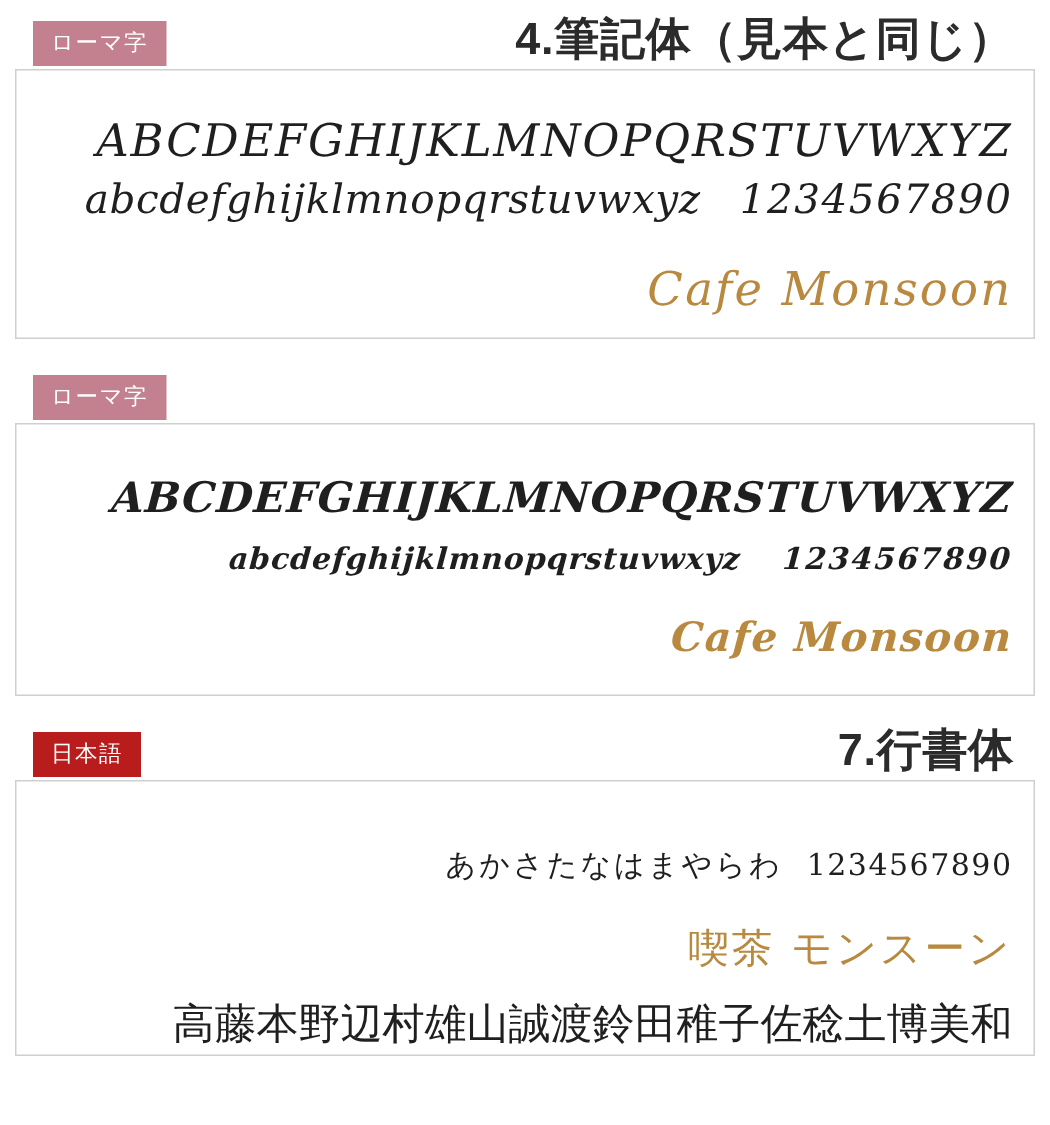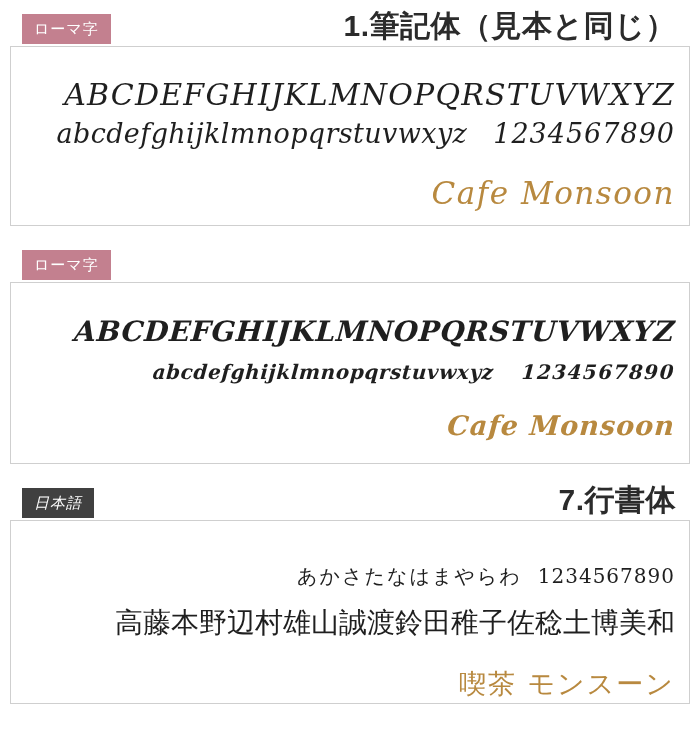--- a/index.html
+++ b/index.html
@@ -37,22 +37,21 @@
     font-size: 15px;
     line-height: 1;
     padding: 7px 12px 8px 12px;
     letter-spacing: 1px;
     white-space: nowrap;
   }
   .badge-romaji {
     background: #c3808f;
   }
   .badge-japanese {
-    background: #404040;
-    font-style: italic;
+    background: #b91c1c;
   }
   .block-title {
     position: absolute;
     right: 14px;
     top: 6px;
     font-size: 30px;
     font-weight: bold;
     letter-spacing: 0.5px;
     color: #2b2b2b;
     white-space: nowrap;
@@ -159,21 +158,21 @@
   }
 </style>
 </head>
 <body>
 
 <div class="page">
 
   <div class="sample-block">
     <div class="block-header">
       <span class="badge badge-romaji">ローマ字</span>
-      <span class="block-title">1.筆記体（見本と同じ）</span>
+      <span class="block-title">4.筆記体（見本と同じ）</span>
     </div>
     <div class="sample-box box-1">
       <div class="s1 s1-upper">ABCDEFGHIJKLMNOPQRSTUVWXYZ</div>
       <div class="s1 s1-lower-row">
         <span>abcdefghijklmnopqrstuvwxyz</span><span class="digits">1234567890</span>
       </div>
       <div class="s1 s1-name">Cafe Monsoon</div>
     </div>
   </div>
 
@@ -192,18 +191,18 @@
 
   <div class="sample-block">
     <div class="block-header">
       <span class="badge badge-japanese">日本語</span>
       <span class="block-title">7.行書体</span>
     </div>
     <div class="sample-box box-3">
       <div class="s3 s3-kana">
         <span>あかさたなはまやらわ</span><span class="digits">1234567890</span>
       </div>
+      <div class="s3 s3-name">喫茶 モンスーン</div>
       <div class="s3 s3-kanji">高藤本野辺村雄山誠渡鈴田稚子佐稔土博美和</div>
-      <div class="s3 s3-name">喫茶 モンスーン</div>
     </div>
   </div>
 
 </div>
 
 </body></html>

